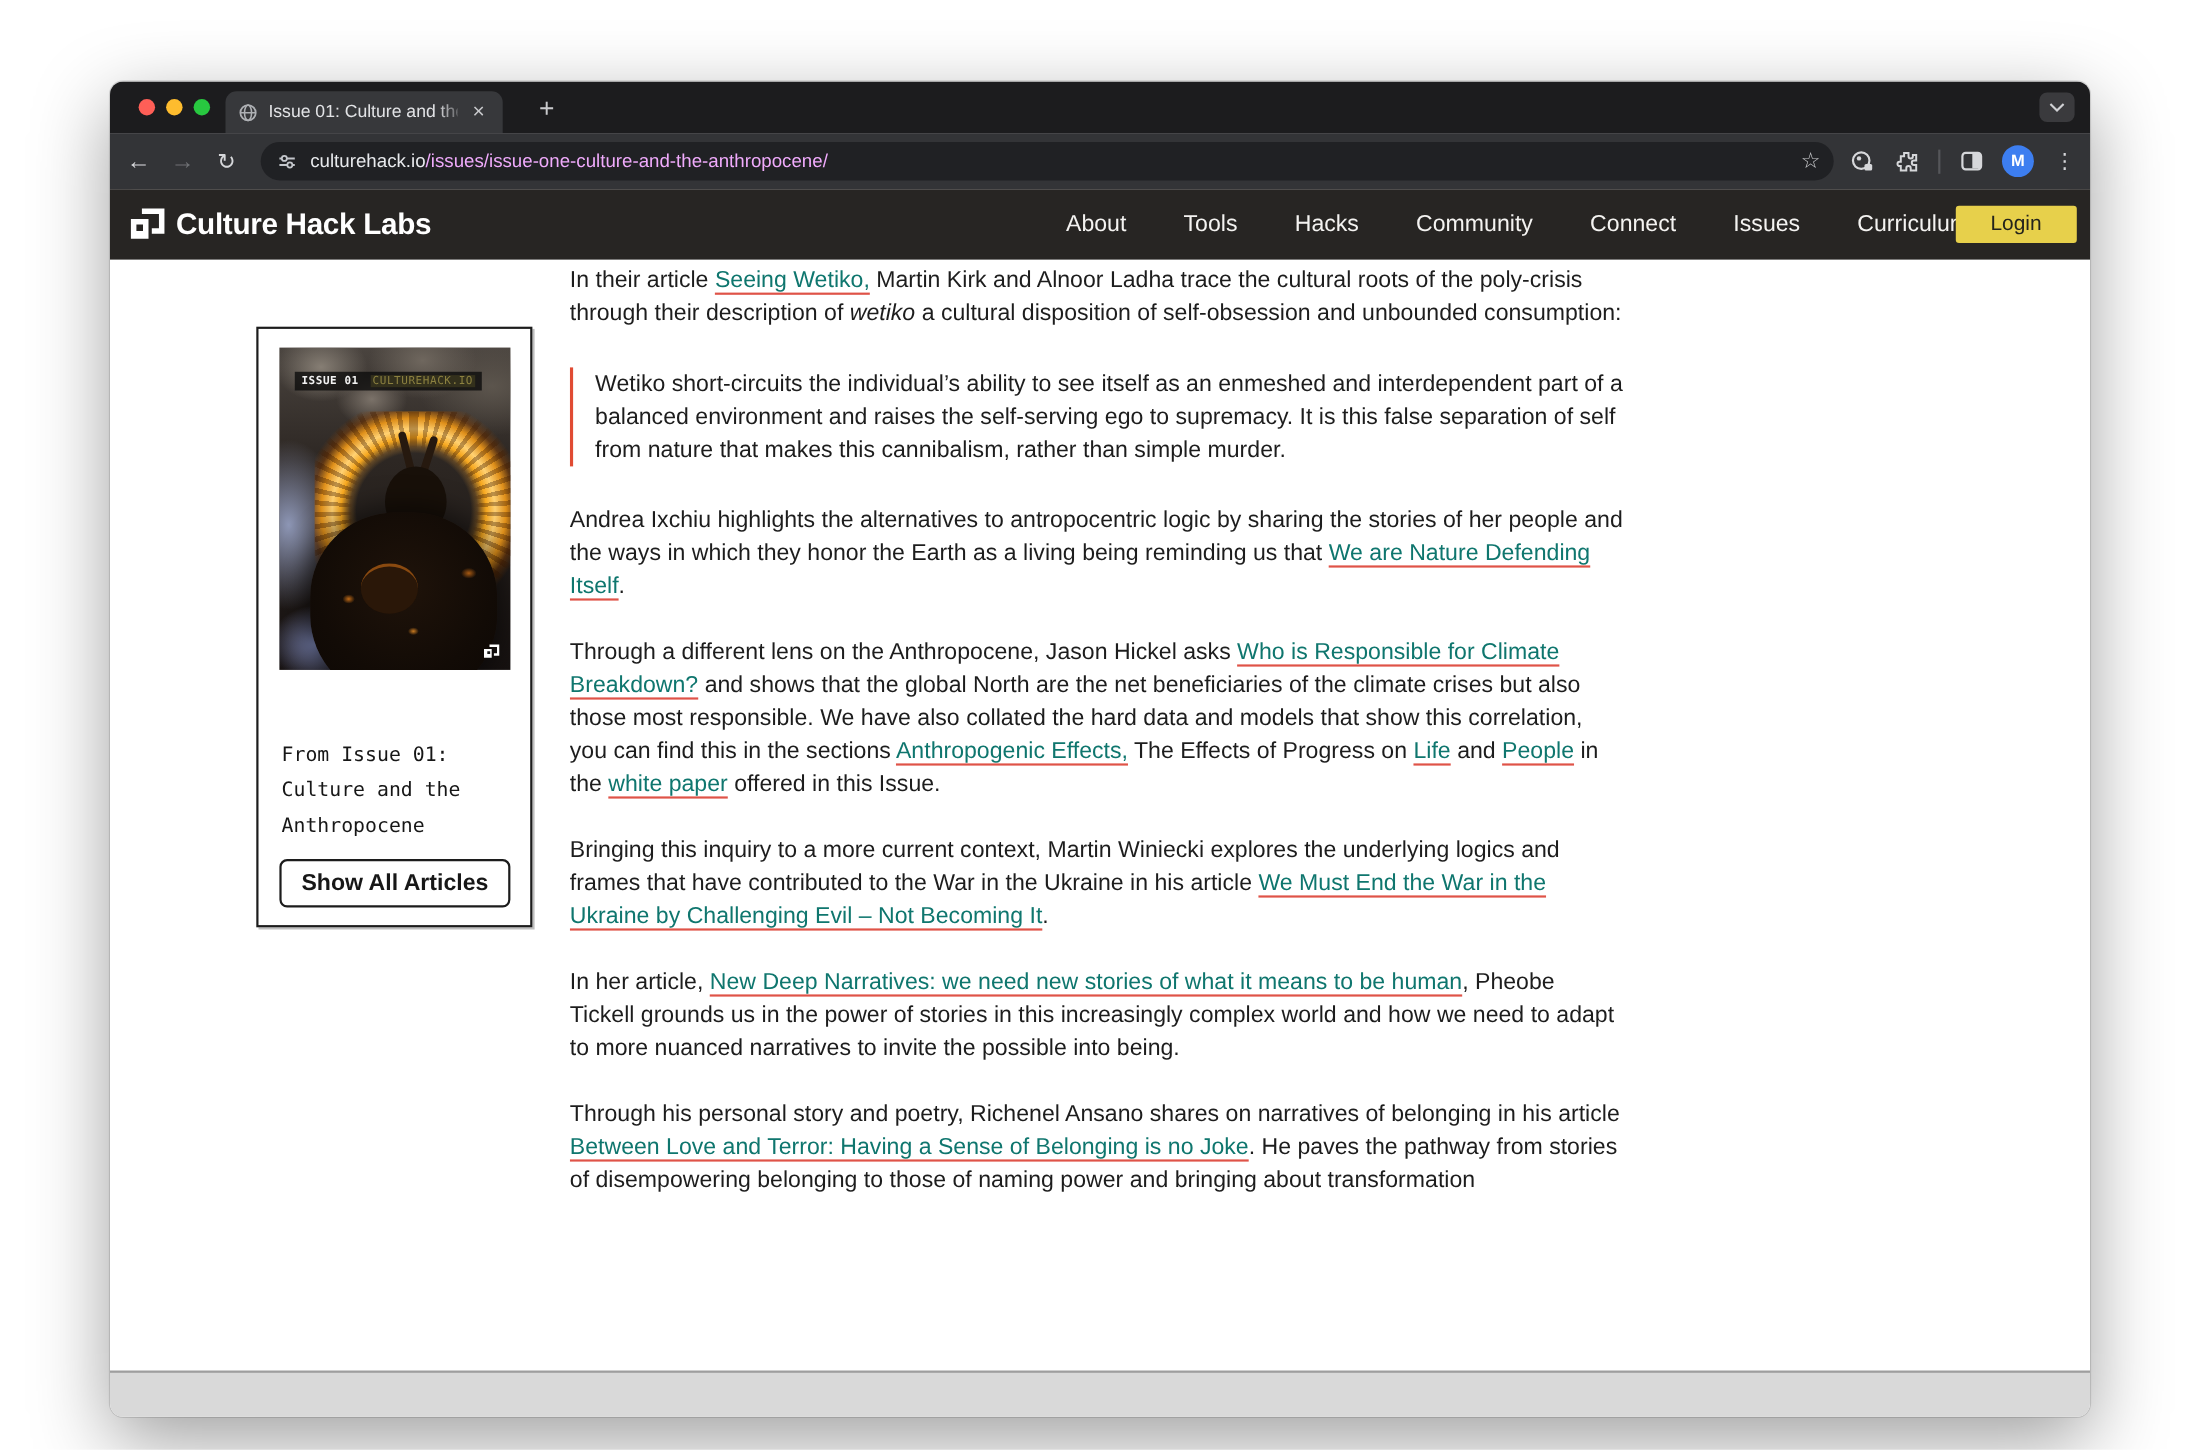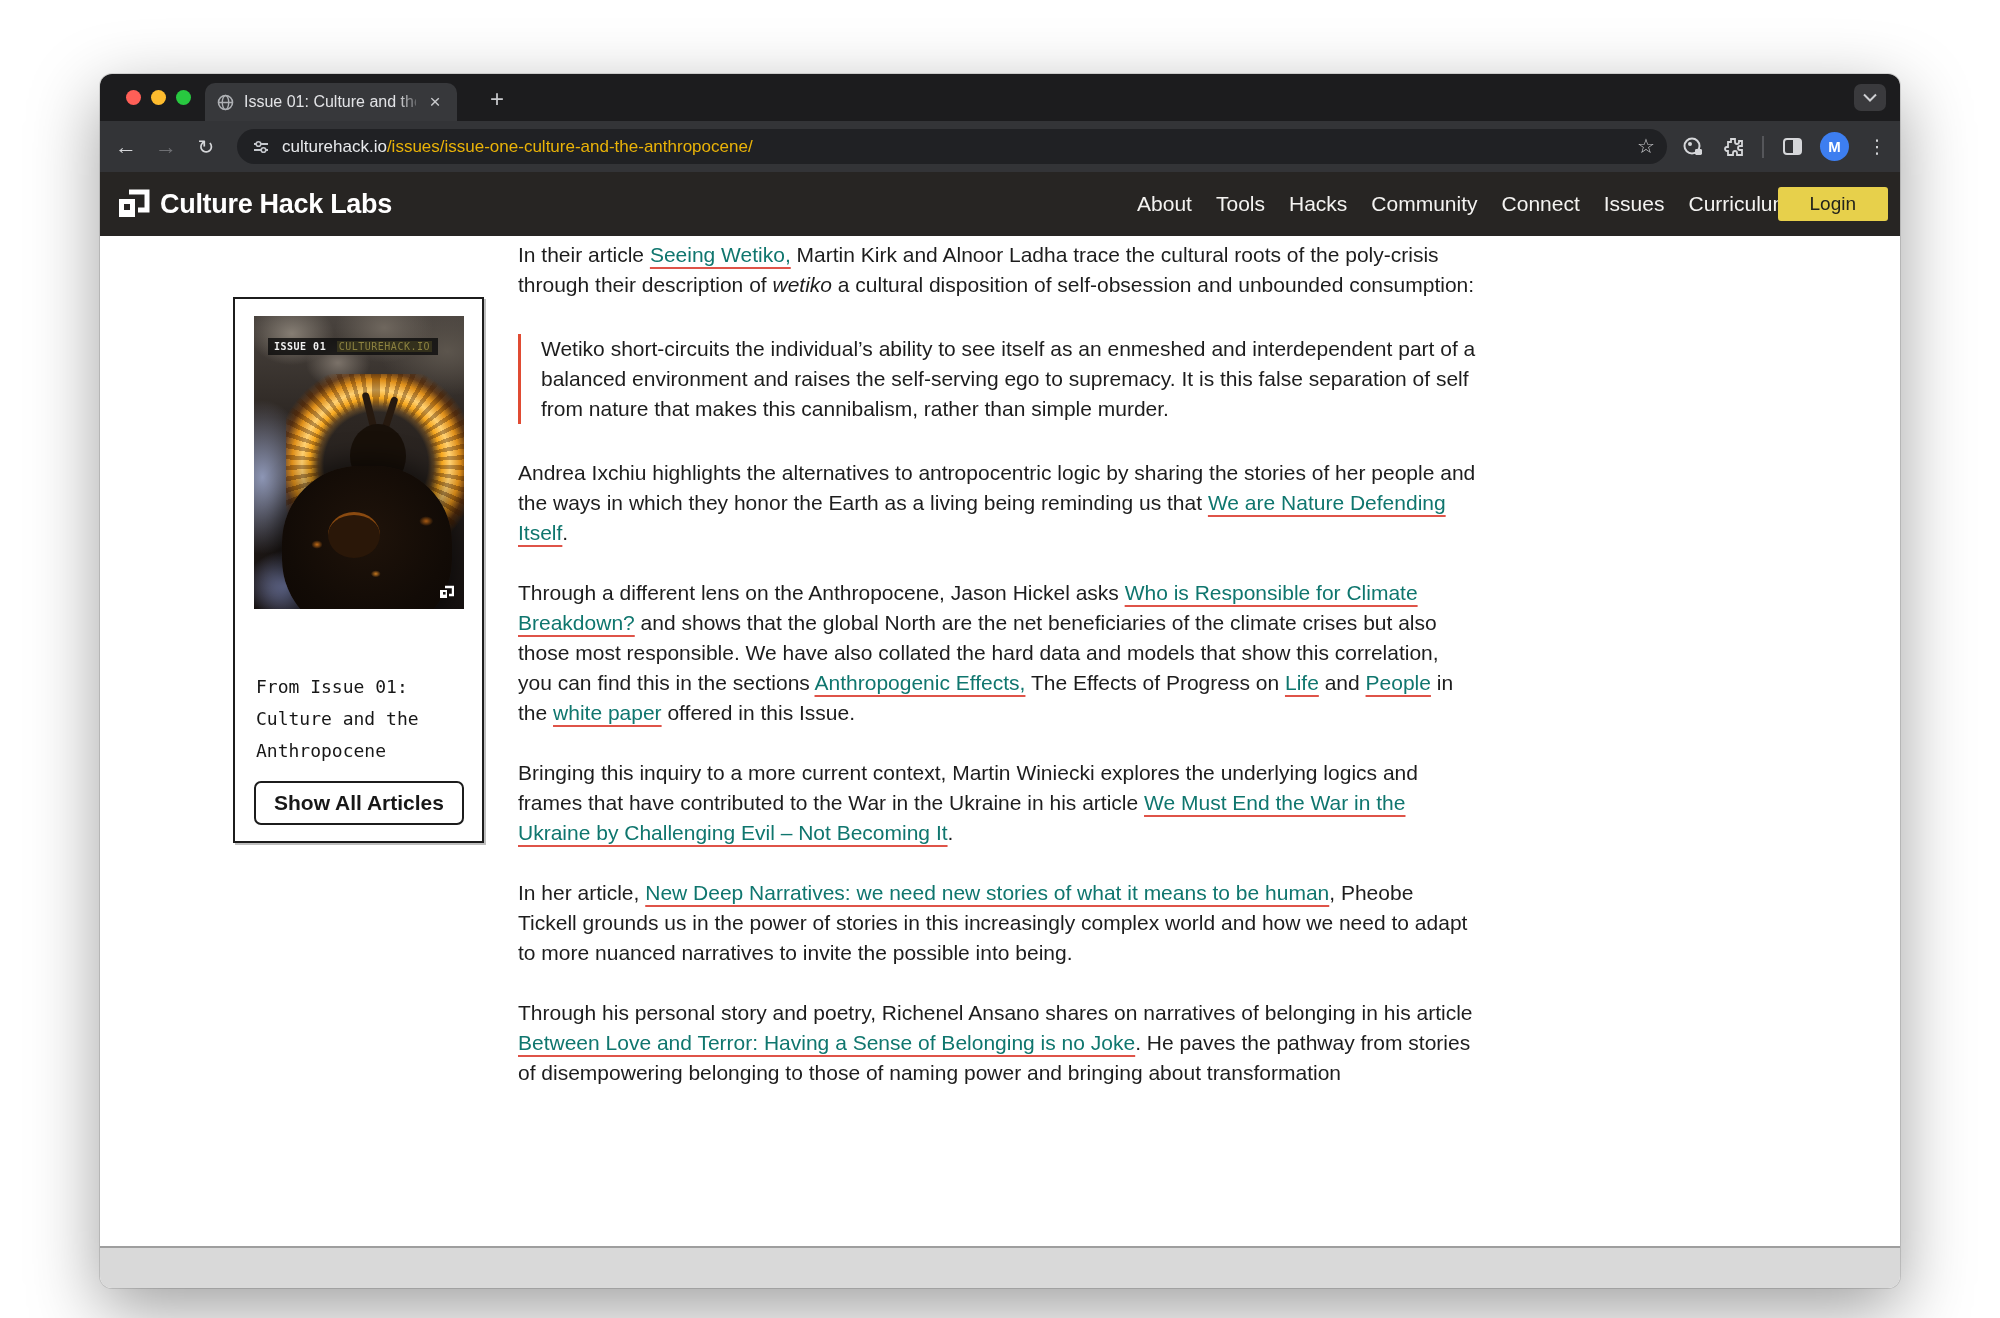--- a/index.html
+++ b/index.html
@@ -36,38 +36,38 @@
   
   .toolbar { position:relative; height:51px; background:#333437; }
   .tool-icon { position:absolute; top:12px; width:28px; height:28px; display:flex;
                align-items:center; justify-content:center; font-size:22px; color:#d6d7da; }
   .icon-back { left:12px; } .icon-fwd { left:52px; color:#6f7074; } .icon-reload { left:92px; font-size:20px; }
 
   .omnibox { position:absolute; left:137px; top:8px; width:1430px; height:35px; background:#202124;
              border-radius:18px; display:flex; align-items:center; }
   .tune-icon { margin-left:15px; flex:none; }
   .url-text { margin-left:12px; font-size:17px; color:#e8eaed; white-space:nowrap; }
-  .url-path { color:#eab308; }
+  .url-path { color:#f0abfc; }
   .omni-star { position:absolute; right:12px; top:5px; font-size:20px; color:#c9cacd; }
 
   .right-icons { position:absolute; right:10px; top:0; height:51px; display:flex; align-items:center; gap:15px; }
   .ri { display:flex; align-items:center; justify-content:center; width:26px; height:26px; color:#d6d7da; }
   .ri-divider { width:2px; height:22px; background:#55565a; }
   .panel-icon { width:19px; height:17px; border:2px solid #d6d7da; border-radius:4px; position:relative; }
   .panel-icon::after { content:""; position:absolute; right:0; top:0; width:7px; height:13px; background:#d6d7da; }
   .avatar { width:29px; height:29px; border-radius:50%; background:#3d7ef0; color:#fff; font-size:15px;
             font-weight:bold; display:flex; align-items:center; justify-content:center; }
   .menu-dots { font-size:19px; color:#d6d7da; }
 
   
   .viewport { position:relative; height:988px; background:#fff;border-radius:23px; }
   .site-header { position:relative; height:64px; background:#272523; display:flex; align-items:center; }
   .brand { display:flex; align-items:center; margin-left:16px; gap:10px; }
   .brand-title { color:#fff; font-weight:bold; font-size:27px; letter-spacing:-.3px; }
-  .main-nav { position:absolute; right:110px; display:flex; align-items:center; gap:24px; }
+  .main-nav { position:absolute; right:110px; display:flex; align-items:center; gap:52px; }
   .nav-item { color:#f4f3f1; font-size:21px; }
   .login-btn { position:absolute; right:12px; top:15px; background:#e7d04b; color:#23231c;
                font-size:19px; padding:6px 32px; border-radius:3px; }
 
   
   .issue-card { position:absolute; left:133px; top:125px; width:251px; height:546px; background:#fff;
                 border:2px solid #1c1c1c; box-shadow:2px 2px 0 rgba(0,0,0,.25); }
   .poster { position:absolute; left:19px; top:17px; width:210px; height:293px; overflow:hidden;
             background:
               radial-gradient(60px 45px at 18% 6%, #867e74 0%, rgba(134,126,116,0) 70%),

